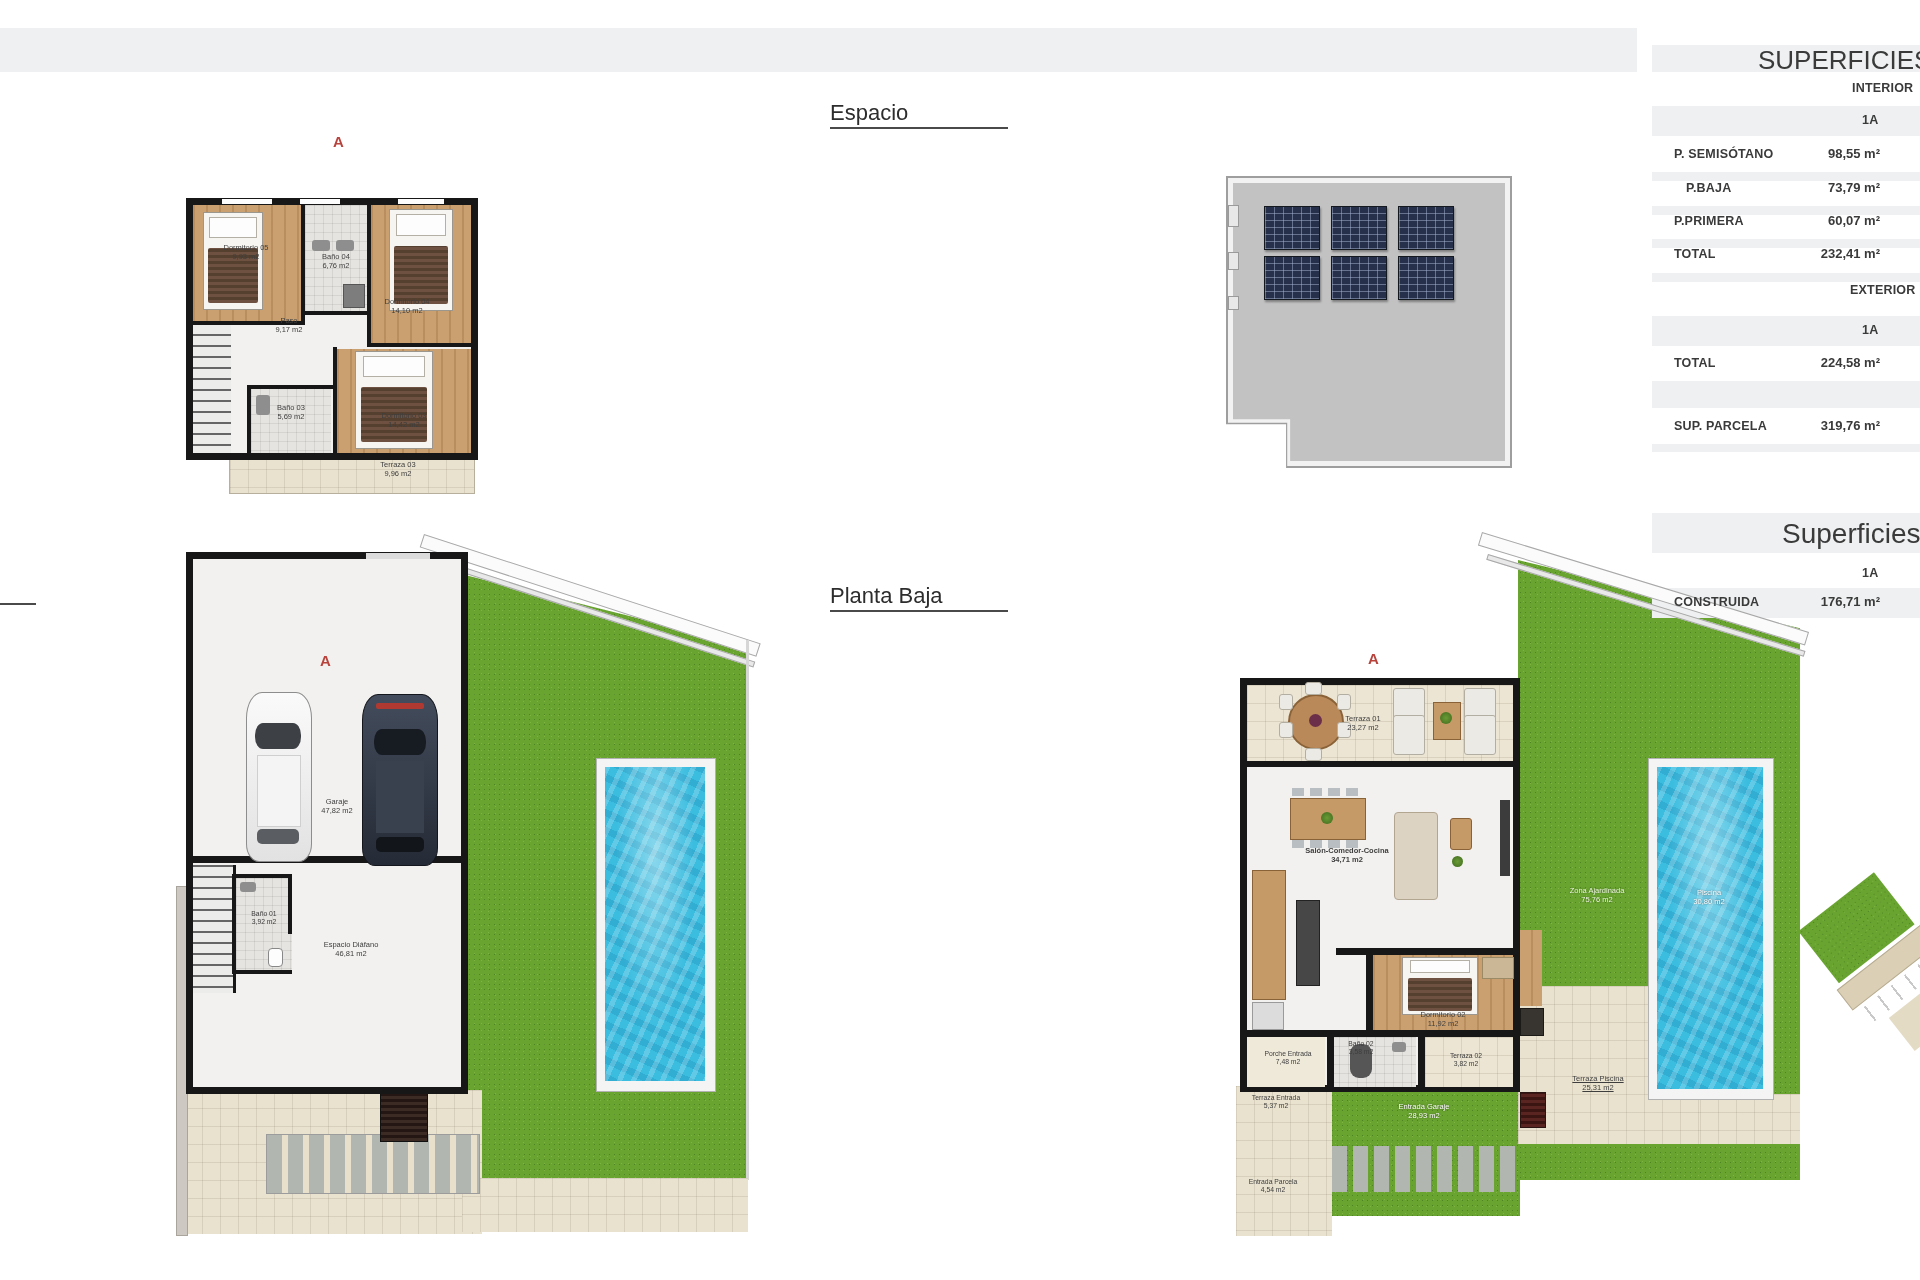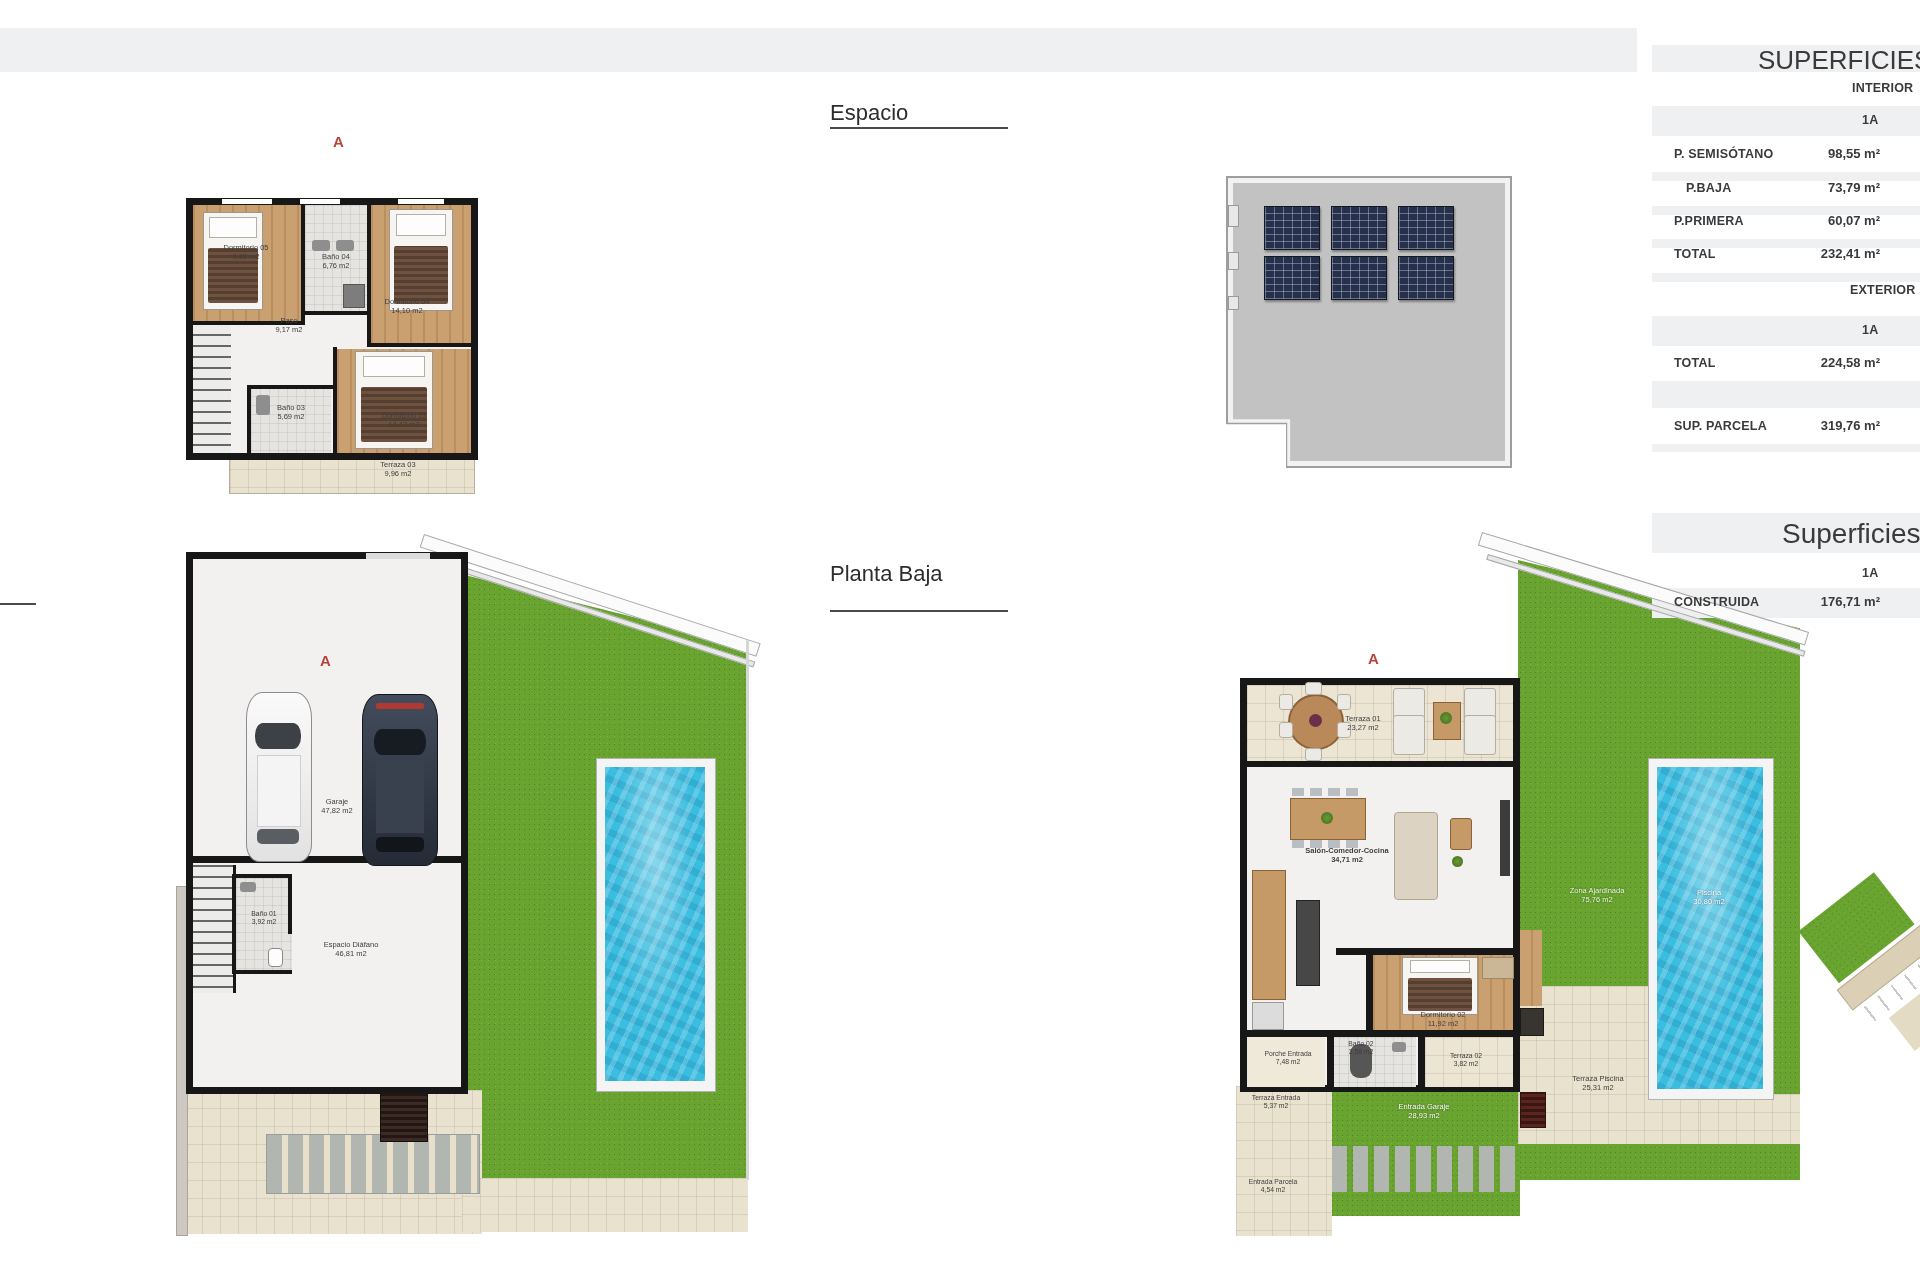--- a/index.html
+++ b/index.html
@@ -65,21 +65,21 @@
 </style>
 </head>
 <body>
 
 <div class="page">
 
   <div class="abs" style="left:0;top:28px;width:1637px;height:44px;background:#eef0f1;"></div>
 
   <div class="sec-title" style="left:830px;top:100px;">Espacio</div>
   <div class="rule" style="left:830px;top:127px;width:178px;"></div>
-  <div class="sec-title" style="left:830px;top:561px;">Planta Baja</div>
+  <div class="sec-title" style="left:830px;top:583px;">Planta Baja</div>
   <div class="rule" style="left:830px;top:610px;width:178px;"></div>
   <div class="rule" style="left:0;top:603px;width:36px;"></div>
 
   <div class="band" style="top:45px;height:27px;"></div>
   <div class="bigtitle" style="left:1758px;top:45px;font-size:26px;">SUPERFICIES</div>
 
   <div class="tl" style="left:1852px;top:81px;">INTERIOR</div>
   <div class="band" style="top:106px;height:30px;"></div>
   <div class="tl" style="left:1862px;top:113px;">1A</div>
 
@@ -372,21 +372,21 @@
     <div>5,37 m2</div>
   </div>
   <div class="rl" style="left:1240px;top:1178px;width:66px;font-size:6.8px;">
     <div>Entrada Parcela</div>
     <div>4,54 m2</div>
   </div>
   <div class="rl white" style="left:1384px;top:1102px;width:80px;">
     <div>Entrada Garaje</div>
     <div>28,93 m2</div>
   </div>
-  <div class="rl" style="left:1548px;top:1074px;width:100px;">
+  <div class="rl" style="left:1548px;top:1074px;width:100px;text-decoration:underline;">
     <div>Terraza Piscina</div>
     <div>25,31 m2</div>
   </div>
   <div class="rl white" style="left:1659px;top:888px;width:100px;">
     <div>Piscina</div>
     <div>30,80 m2</div>
   </div>
   <div class="rl pale" style="left:1547px;top:886px;width:100px;">
     <div>Zona Ajardinada</div>
     <div>75,76 m2</div>

